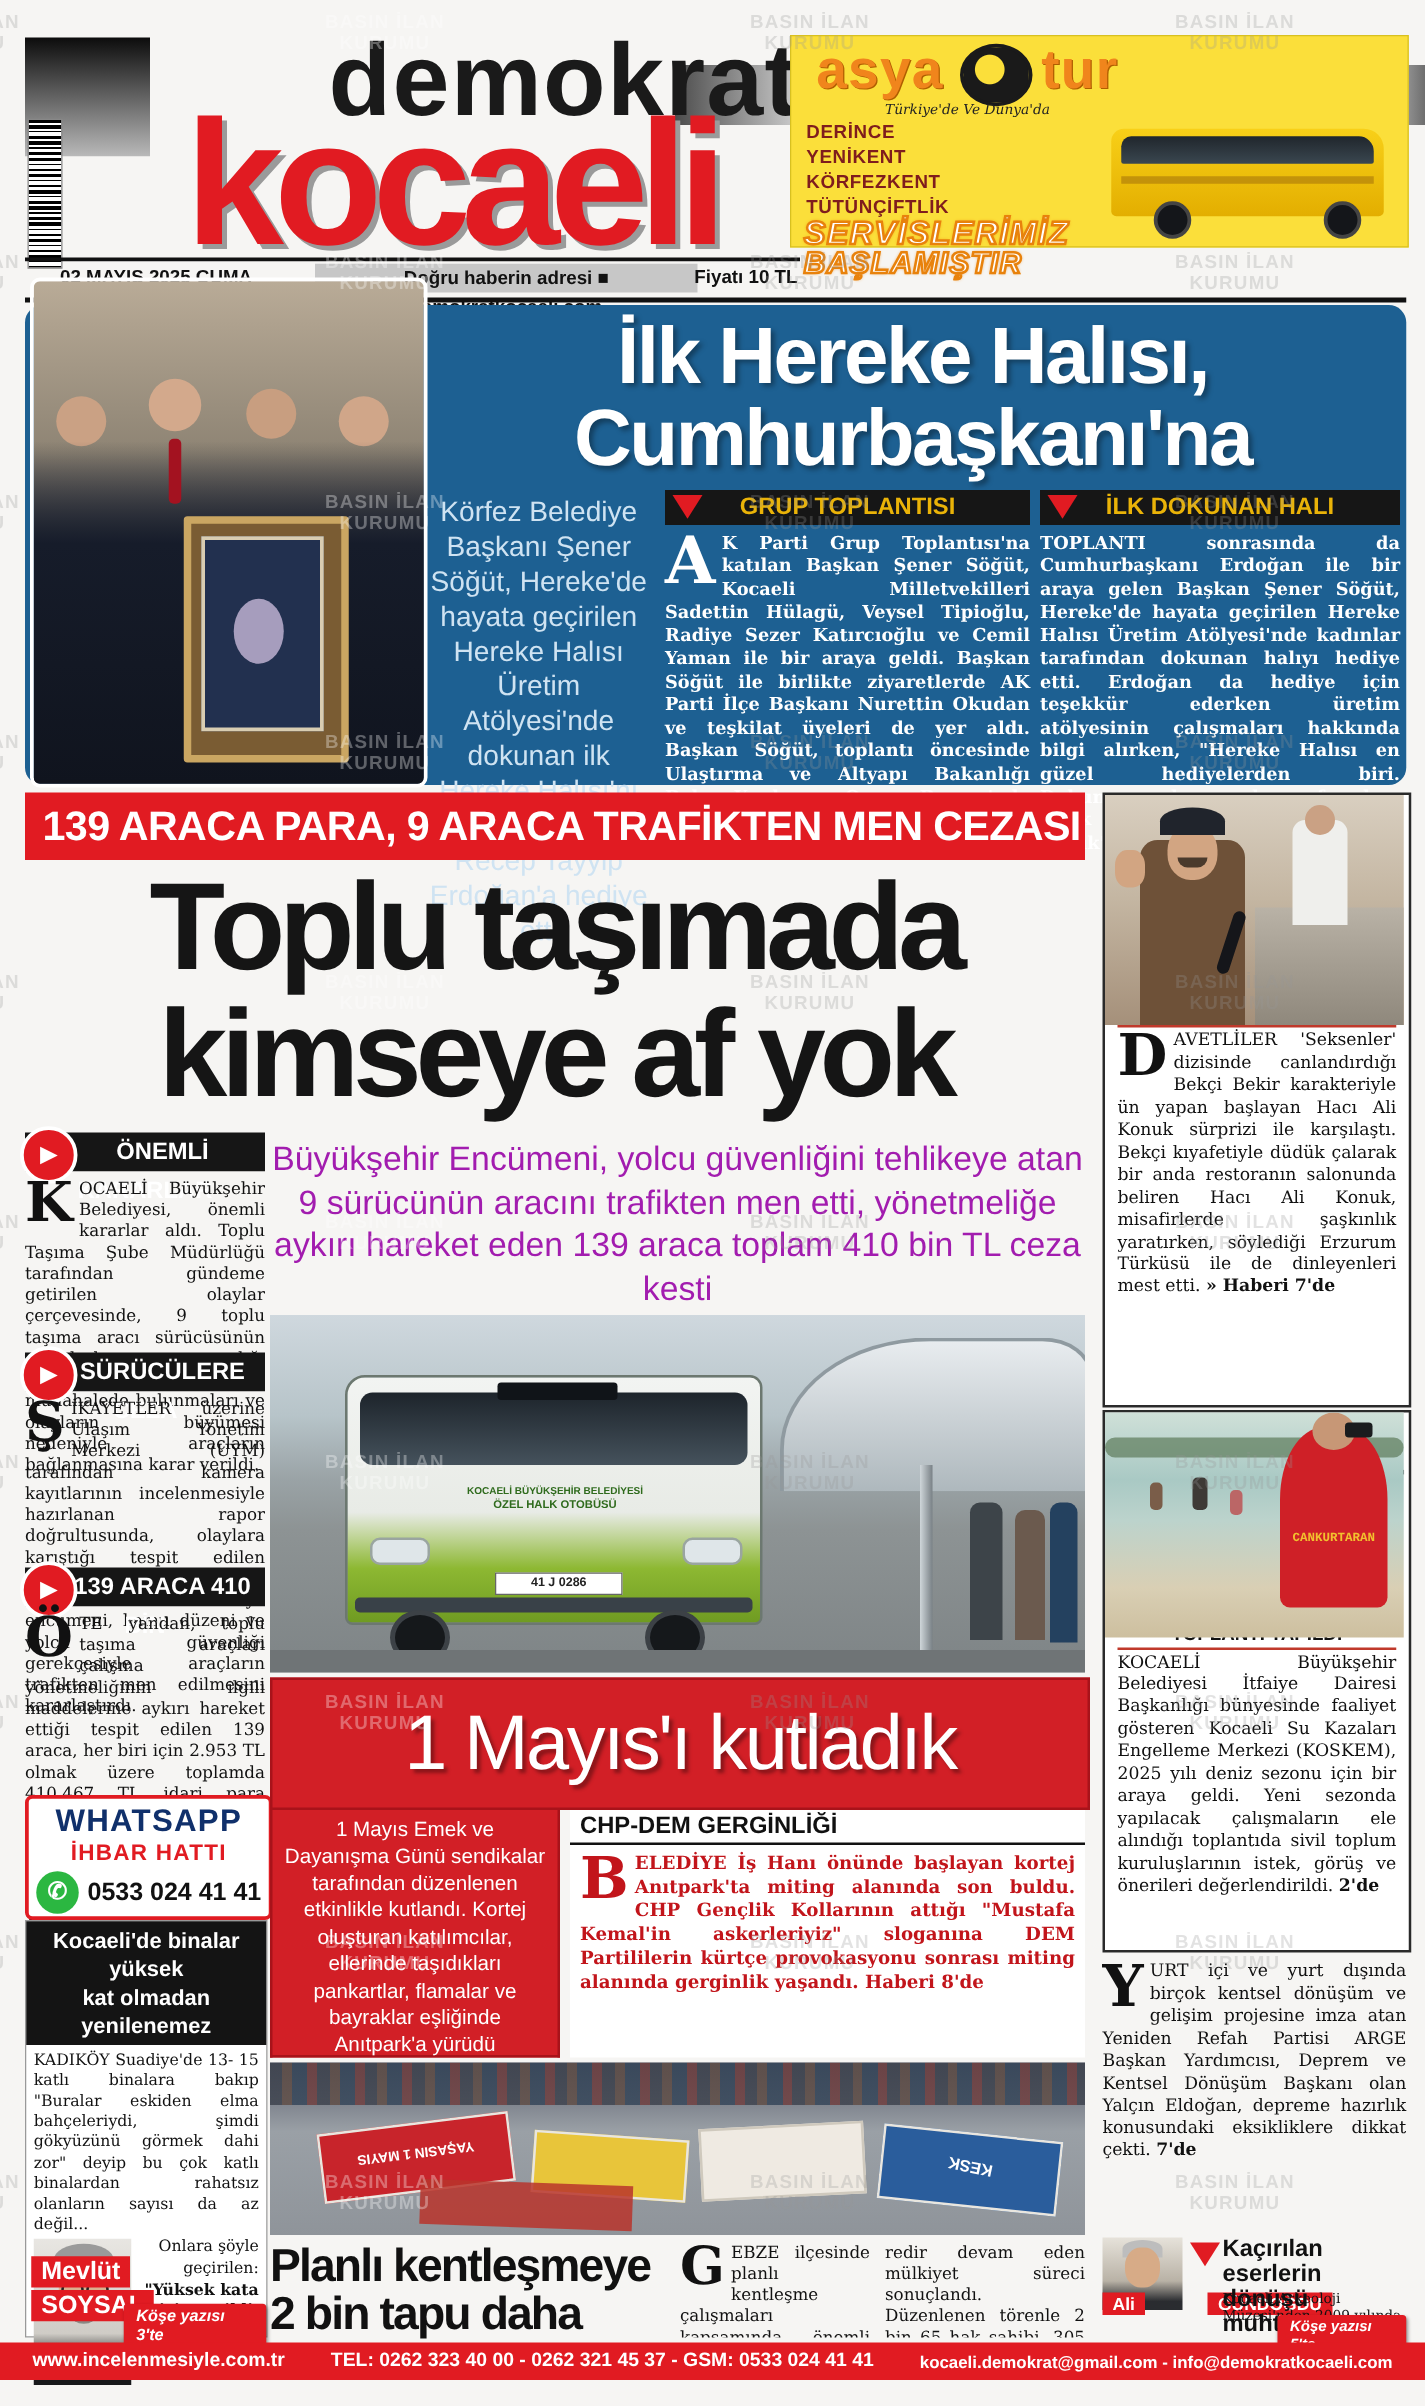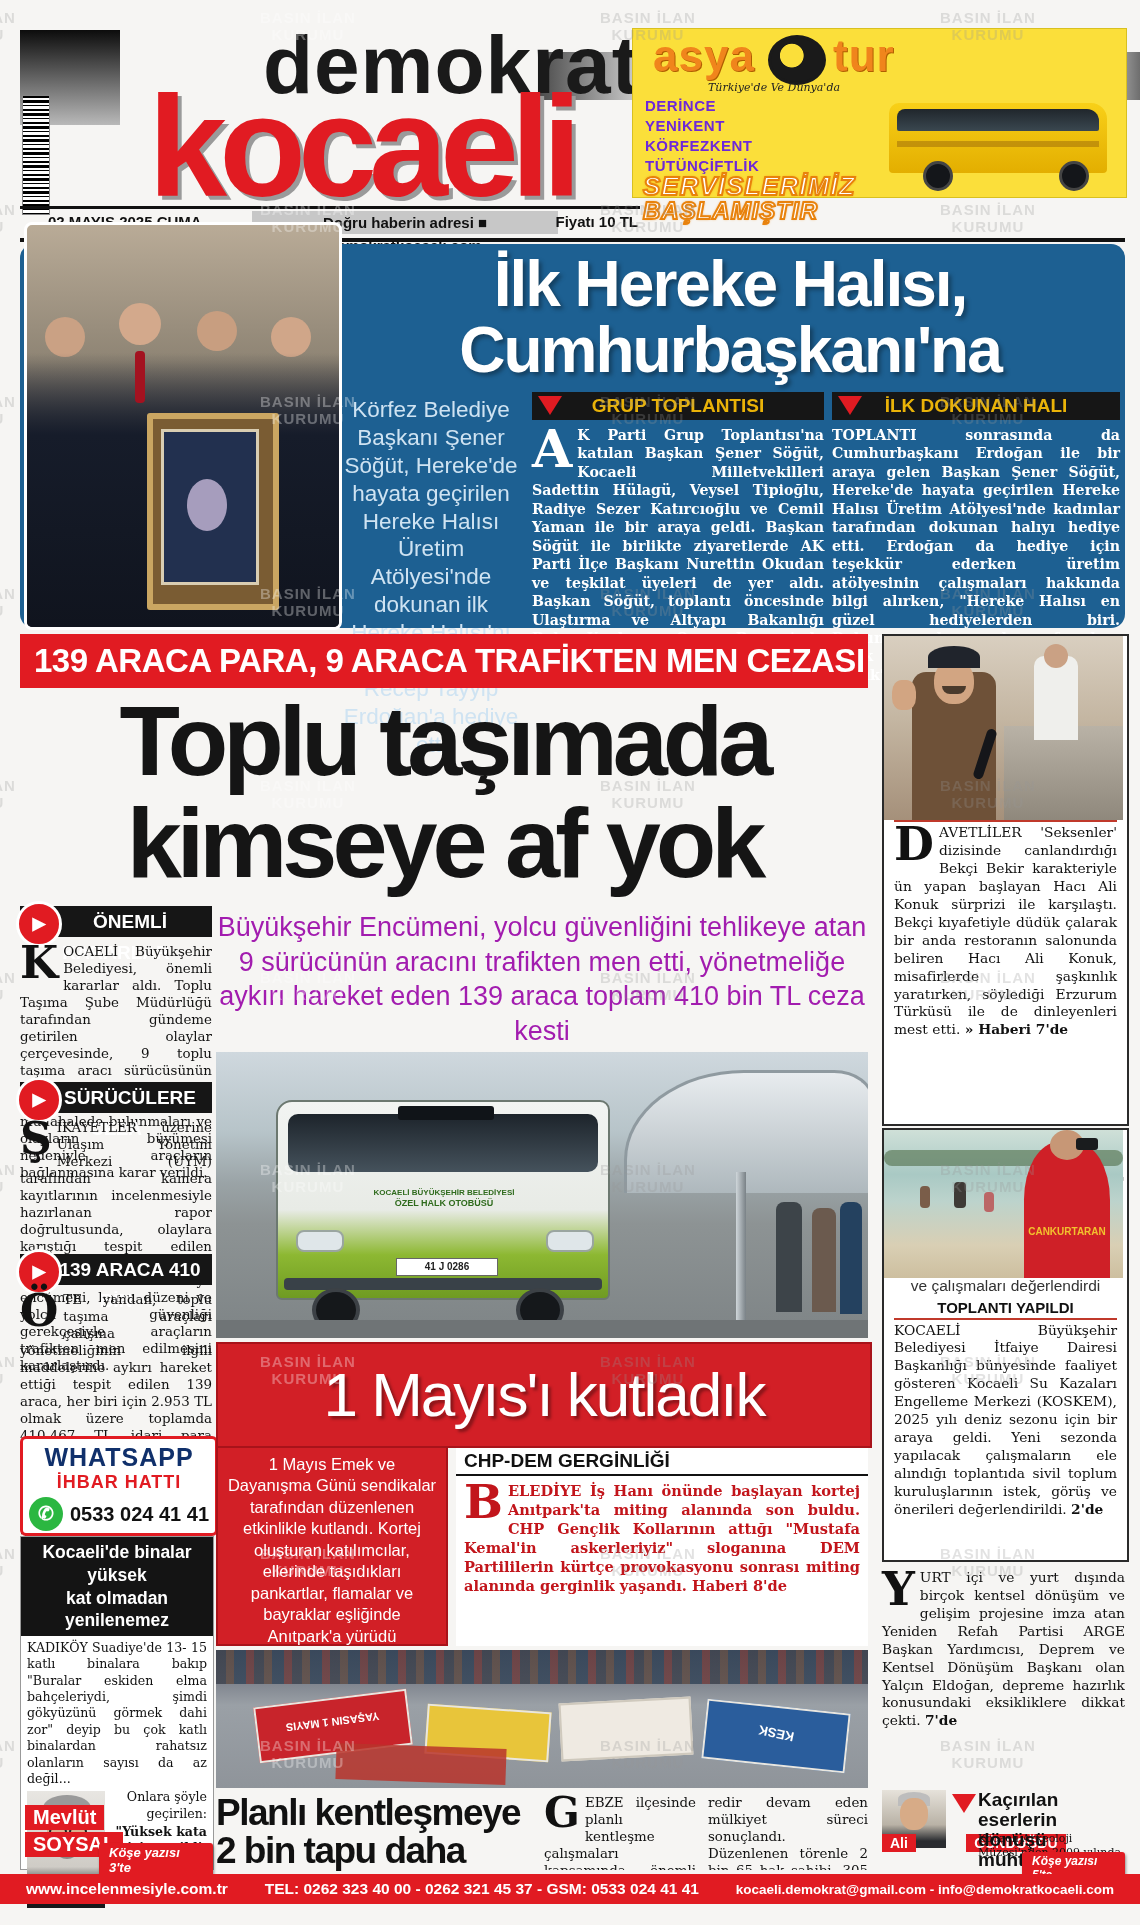--- a/index.html
+++ b/index.html
@@ -16,21 +16,21 @@
   .logo-red{font-weight:bold;color:#e11b22;font-size:142px;line-height:.78;letter-spacing:-8px;
             text-shadow:4px 4px 0 #9a9a9a;}
   .barcode{background:repeating-linear-gradient(180deg,#000 0 2px,#fff 2px 4px,#000 4px 7px,#fff 7px 9px,#000 9px 10px,#fff 10px 13px);}
   .dateline{font-weight:bold;font-size:15px;}
   .sloganbox{background:#c7c7c7;text-align:center;font-weight:bold;font-size:15px;line-height:23px;}
   .blackrule{background:#111;}
   
   .ad{background:#fbdf3a;border:1px solid #d8c020;}
   .ad-brand{font-weight:bold;color:#f0851c;font-size:44px;letter-spacing:1px;text-shadow:1px 1px 0 #b05e00;}
   .ad-tag{font-family:"DejaVu Serif",serif;font-style:italic;font-size:11px;color:#222;}
-  .ad-route{font-size:15px;color:#6d28d9;font-weight:bold;letter-spacing:.5px;line-height:1.45;}
+  .ad-route{font-size:15px;color:#7f1d1d;font-weight:bold;letter-spacing:.5px;line-height:1.45;}
   .ad-big{font-weight:bold;font-style:italic;font-size:26px;color:#fff;
           -webkit-text-stroke:2px #e8820c;text-shadow:0 0 3px #e8820c;letter-spacing:1px;}
   
   .bluebox{background:#1d6092;border-radius:14px;}
   .top-head{color:#fff;font-weight:bold;font-size:64px;line-height:1.0;letter-spacing:-2px;
             text-align:center;text-shadow:3px 3px 4px rgba(0,0,0,.35);}
   .top-intro{color:#cfe3f2;font-size:22.5px;line-height:1.24;text-align:center;}
   .colbar{background:#161616;color:#eab308;font-weight:bold;font-size:19px;line-height:28px;text-align:center;}
   .tri{width:0;height:0;border-left:12px solid transparent;border-right:12px solid transparent;
        border-top:19px solid #e11b22;}
@@ -308,21 +308,21 @@
     <div class="sb-sub" style="margin:4px 8px 0 8px;">Vali İlhami Aktaş'ın da katıldığı Erzurum Çağ Kebap'ın açılışında sürpriz yaşandı</div>
     <div class="sb-kick" style="margin-top:3px;">DÜDÜK ÇALDI</div>
     <div class="redline" style="margin:2px 10px;"></div>
     <div class="sb-body just" style="margin:2px 10px;">
       <span class="dropcap" style="font-size:46px;">D</span><span>AVETLİLER 'Seksenler' dizisinde canlandırdığı Bekçi Bekir karakteriyle ün yapan başlayan Hacı Ali Konuk sürprizi ile karşılaştı. Bekçi kıyafetiyle düdük çalarak bir anda restoranın salonunda beliren Hacı Ali Konuk, misafirlerde şaşkınlık yaratırken, söylediği Erzurum Türküsü ile de dinleyenleri mest etti.</span>
       <span class="more">» Haberi 7'de</span>
     </div>
   </div>
 
   <div class="abs sbox" style="left:882px;top:1128px;width:243px;height:430px;">
-    <div class="photo" style="left:0;top:0;width:239px;height:148px;background:linear-gradient(180deg,#cfe0d8 0%,#a9c9c4 30%,#bcd3cc 48%,#d9cfb4 78%,#cdbf9f 100%);">
+    <div class="photo" style="left:0;top:0;width:239px;height:180px;background:linear-gradient(180deg,#cfe0d8 0%,#a9c9c4 30%,#bcd3cc 48%,#d9cfb4 78%,#cdbf9f 100%);font-family:Liberation Mono, monospace;">
       <div class="abs" style="left:0;top:20px;width:239px;height:16px;background:#5d7a5a;border-radius:8px;opacity:.7;"></div>
       <div class="abs" style="left:36px;top:56px;width:10px;height:22px;background:#7a5d49;border-radius:4px;"></div>
       <div class="abs" style="left:70px;top:52px;width:12px;height:26px;background:#3e3a36;border-radius:4px;"></div>
       <div class="abs" style="left:100px;top:62px;width:10px;height:20px;background:#b66;border-radius:4px;"></div>
       <div class="abs" style="left:140px;top:12px;width:86px;height:144px;background:#cf2027;border-radius:40% 40% 8px 8px;">
         <div class="abs" style="left:26px;top:-12px;width:34px;height:30px;border-radius:50%;background:#c79776;"></div>
         <div class="abs" style="left:52px;top:-4px;width:22px;height:12px;background:#1a1c1e;border-radius:3px;"></div>
         <div style="margin-top:84px;text-align:center;color:#f2c12e;font-weight:bold;font-size:10px;">CANKURTARAN</div>
       </div>
     </div>

